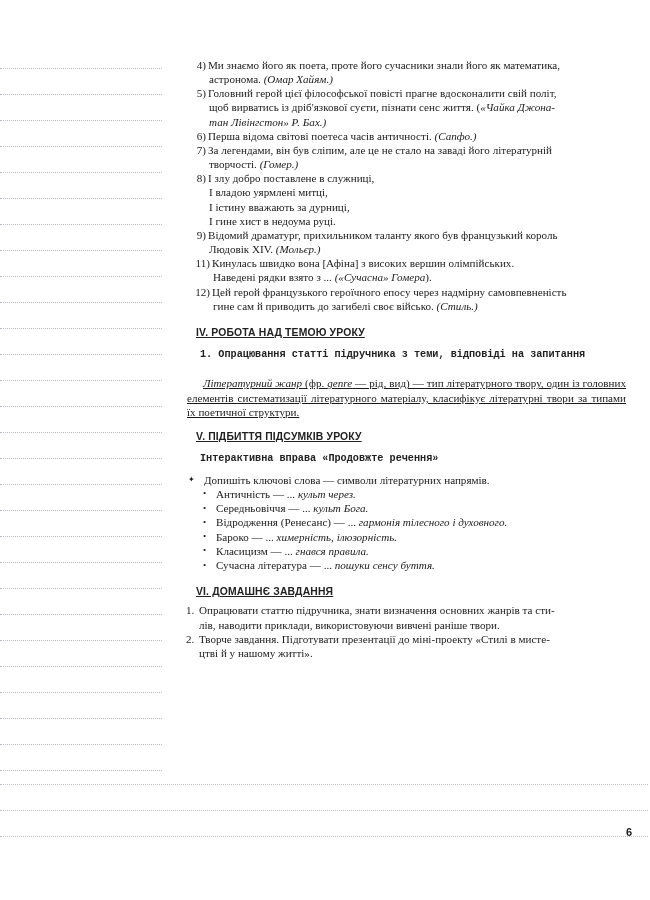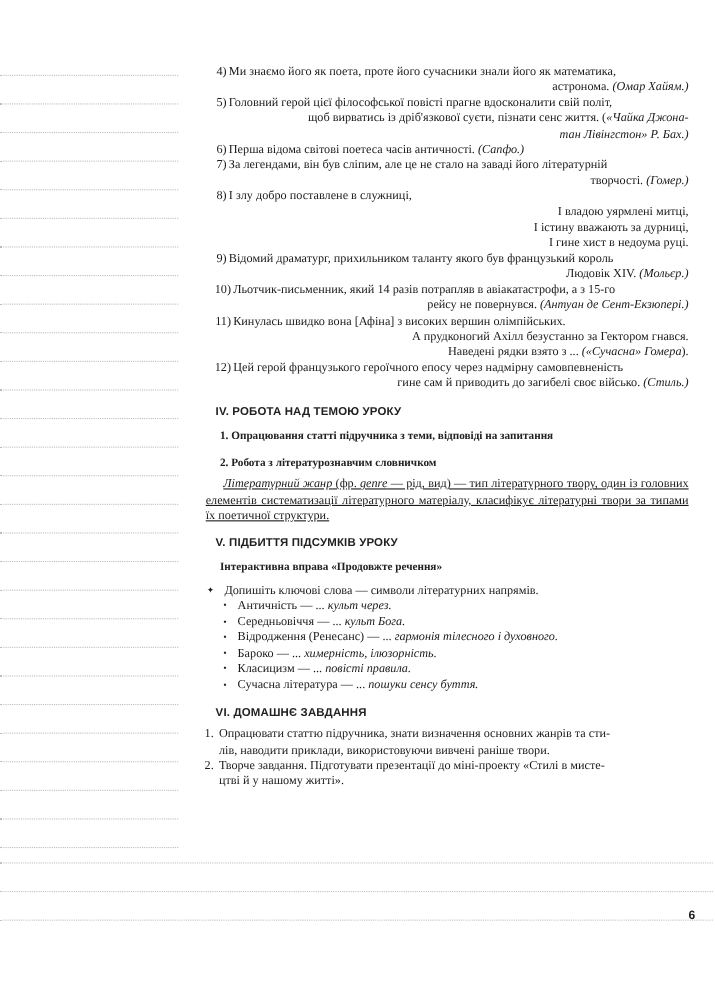--- a/index.html
+++ b/index.html
@@ -57,39 +57,40 @@
     position: absolute;
     left: 0;
     top: 0;
     width: 20px;
     text-align: right;
     font-size: 11.1px;
   }
   .num-item .sub {
     display: block;
     padding-left: 1px;
-    text-align: right;
+    text-align: left;
   }
   .num-item.wide { padding-left: 26px; }
   .num-item.wide > .marker { width: 24px; }
 
   i, .it { font-style: italic; }
 
   
   .sec-head {
     font-family: "Liberation Sans", sans-serif;
     font-weight: bold;
     font-size: 10.4px;
     letter-spacing: 0.15px;
     color: #212121;
     margin: 0;
     padding-left: 10px;
+    text-decoration: underline;
   }
   .sub-head {
-    font-family: Liberation Serif, serif;
+    font-family: Liberation Mono, monospace;
     font-weight: bold;
     font-size: 10.2px;
     color: #212121;
     margin: 0;
     padding-left: 14px;
     line-height: 14.6px;
   }
   .sub-head .cont { padding-left: 0; display: block; }
 
   
@@ -215,36 +216,34 @@
 
 <div id="content">
 
   <ol class="num-list" id="answers-list">
       <li class="num-item"><span class="marker">4)</span><span>Ми знаємо його як поета, проте його сучасники знали його як математика,</span><span class="sub">астронома. <i>(Омар Хайям.)</i></span></li>
       <li class="num-item"><span class="marker">5)</span><span>Головний герой цієї філософської повісті прагне вдосконалити свій політ,</span><span class="sub">щоб вирватись із дріб'язкової суєти, пізнати сенс життя. (<i>«Чайка Джона-</i></span><span class="sub"><i>тан Лівінгстон» Р. Бах.)</i></span></li>
       <li class="num-item"><span class="marker">6)</span><span>Перша відома світові поетеса часів античності. <i>(Сапфо.)</i></span></li>
       <li class="num-item"><span class="marker">7)</span><span>За легендами, він був сліпим, але це не стало на заваді його літературній</span><span class="sub">творчості. <i>(Гомер.)</i></span></li>
       <li class="num-item"><span class="marker">8)</span><span>І злу добро поставлене в служниці,</span><span class="sub">І владою уярмлені митці,</span><span class="sub">І істину вважають за дурниці,</span><span class="sub">І гине хист в недоума руці.</span></li>
       <li class="num-item"><span class="marker">9)</span><span>Відомий драматург, прихильником таланту якого був французький король</span><span class="sub">Людовік XIV. <i>(Мольєр.)</i></span></li>
-      <li class="num-item wide"><span class="marker">10)</span><span>Льотчик-письменник, який 14 разів потрапляв в авіакатастрофи, а з 15-го</span><span class="sub">рейсу не повернувся. <i>(Антуан де Сент-Екзюпері.)</i></span></li>
-      <li class="num-item wide"><span class="marker">11)</span><span>Кинулась швидко вона [Афіна] з високих вершин олімпійських.</span><span class="sub">А прудконогий Ахілл безустанно за Гектором гнався.</span><span class="sub">Наведені рядки взято з ... <i>(«Сучасна» Гомера</i>).</span></li>
+      <li class="num-item wide"><span class="marker">11)</span><span>Кинулась швидко вона [Афіна] з високих вершин олімпійських.</span><span class="sub">Наведені рядки взято з ... <i>(«Сучасна» Гомера</i>).</span></li>
       <li class="num-item wide"><span class="marker">12)</span><span>Цей герой французького героїчного епосу через надмірну самовпевненість</span><span class="sub">гине сам й приводить до загибелі своє військо. <i>(Стиль.)</i></span></li>
     </ol>
 
   <div class="sp-14"></div>
 
   <div class="sec-head">IV. РОБОТА НАД ТЕМОЮ УРОКУ</div>
   <div class="sp-10"></div>
 
   <div class="sub-head">
     <span>1. Опрацювання статті підручника з теми, відповіді на запитання</span>
   </div>
   <div class="sp-10"></div>
 
-  <div class="sub-head">2. Робота з літературознавчим словничком</div>
   <div class="sp-4"></div>
 
   <div id="definitions">
       <p class="defn"><i>Літературний жанр</i> (фр. <i>genre</i> — рід, вид) — тип літературного твору, один із головних елементів систематизації літературного матеріалу, класифікує літературні твори за типами їх поетичної структури.</p>
     </div>
 
   <div class="sp-12"></div>
 
   <div class="sec-head">V. ПІДБИТТЯ ПІДСУМКІВ УРОКУ</div>
   <div class="sp-10"></div>
@@ -255,21 +254,21 @@
   <div class="diamond-row">
     <span class="dmk">✦</span>
     <span>Допишіть ключові слова — символи літературних напрямів.</span>
   </div>
 
   <ul class="bul-list" id="bullets">
       <li class="bul-item"><span class="bmk">•</span><span>Античність — ... </span><i>культ через.</i></li>
       <li class="bul-item"><span class="bmk">•</span><span>Середньовіччя — ... </span><i>культ Бога.</i></li>
       <li class="bul-item"><span class="bmk">•</span><span>Відродження (Ренесанс) — ... </span><i>гармонія тілесного і духовного.</i></li>
       <li class="bul-item"><span class="bmk">•</span><span>Бароко — ... </span><i>химерність, ілюзорність.</i></li>
-      <li class="bul-item"><span class="bmk">•</span><span>Класицизм — ... </span><i>повісті правила.</i></li>
+      <li class="bul-item"><span class="bmk">•</span><span>Класицизм — ... </span><i>гнався правила.</i></li>
       <li class="bul-item"><span class="bmk">•</span><span>Сучасна література — ... </span><i>пошуки сенсу буття.</i></li>
     </ul>
 
   <div class="sp-14"></div>
 
   <div class="sec-head">VI. ДОМАШНЄ ЗАВДАННЯ</div>
   <div class="sp-6"></div>
 
   <ol class="hw-list" id="homework">
       <li class="hw-item"><span class="hmk">1.</span><span>Опрацювати статтю підручника, знати визначення основних жанрів та сти-</span><span class="sub2">лів, наводити приклади, використовуючи вивчені раніше твори.</span></li>

